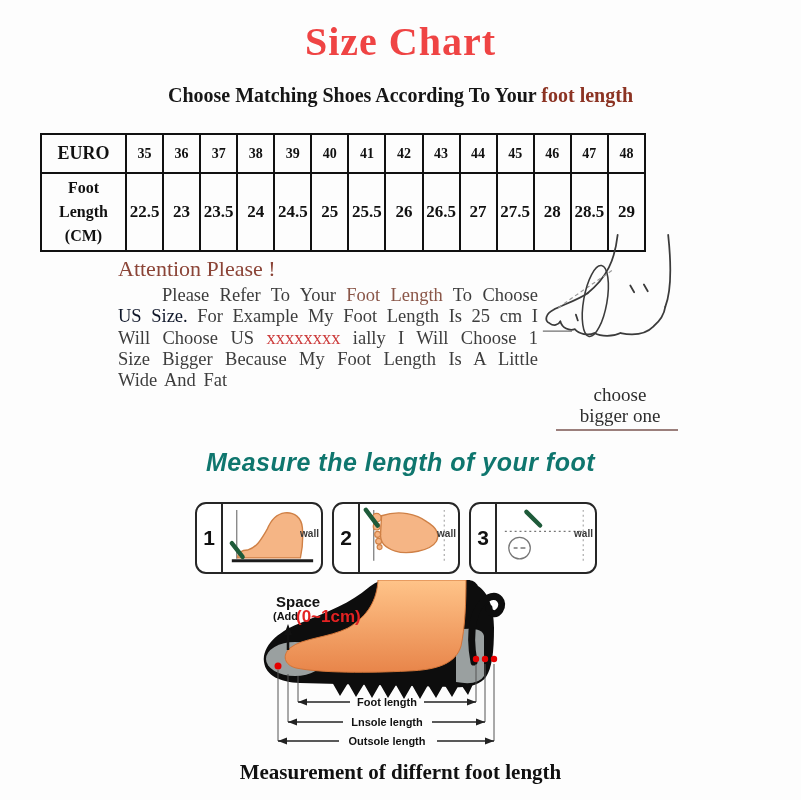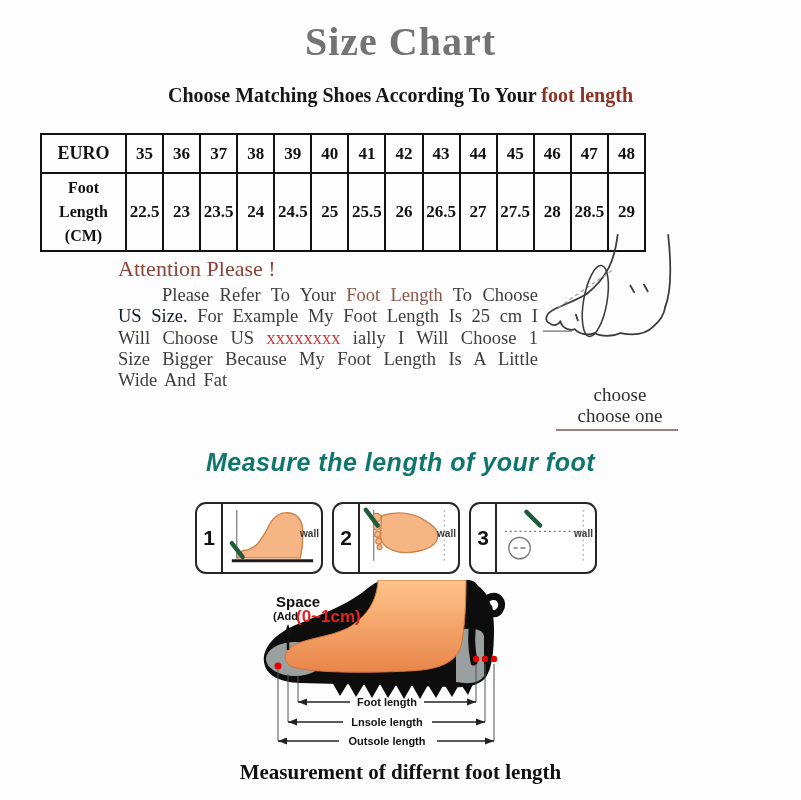--- a/index.html
+++ b/index.html
@@ -1,34 +1,34 @@
 <!DOCTYPE html>
 <html><head>
 <meta charset="utf-8">
 <style>
   html,body{margin:0;padding:0;background:#fff;}
   .page{position:relative;width:801px;height:800px;background:#fdfdfd;overflow:hidden;
         font-family:"Liberation Serif",serif;color:#1a1a1a;}
 
   .title{position:absolute;top:18px;left:0;width:100%;text-align:center;
-         font-size:40px;font-weight:bold;letter-spacing:1px;color:#737373;}
+         font-size:40px;font-weight:bold;letter-spacing:1px;color:#ef4444;}
 
   .subtitle{position:absolute;top:84px;left:0;width:100%;text-align:center;
             font-size:20px;font-weight:bold;color:#161616;}
   .subtitle .hl{color:#8c3323;}
 
   table.size-table{position:absolute;left:40px;top:133px;width:606px;
                    border-collapse:collapse;table-layout:fixed;}
   table.size-table th,table.size-table td{
       border:2.6px solid #111;text-align:center;vertical-align:middle;
       font-weight:bold;color:#111;padding:0 1px;}
   table.size-table col.c0{width:85px;}
   tr.r-euro{height:39px;}
   tr.r-euro th{font-size:18px;}
-  tr.r-euro td{font-size:17px;}
+  tr.r-euro td{font-size:14px;}
   tr.r-cm{height:56px;}
   tr.r-cm th{font-size:16px;line-height:24px;padding:2px 6px;}
   tr.r-cm td{font-size:17px;margin-top:12px;}
 
   .attention{position:absolute;left:118px;top:256px;width:420px;}
   .attention .attn-heading{font-size:22px;color:#8b4437;margin-bottom:3px;}
   .attention p{margin:0;text-align:justify;text-indent:44px;
                font-size:18.5px;line-height:21.3px;color:#3d3d3d;word-spacing:3px;}
   .attention .brown{color:#8a5648;}
   .attention .gray{color:#0f172a;margin-top:24px;}
@@ -144,21 +144,21 @@
       <path d="M104,53 l4,7"></path>
       <path d="M34,84 l2,6"></path>
     </g>
     <path d="M16,77 C35,63 55,50 72,38" stroke="#999" stroke-width="1.2" stroke-dasharray="4 3"></path>
     <ellipse cx="54" cy="70" rx="12" ry="37" transform="rotate(10 54 70)" stroke="#3b3b3b" stroke-width="1.6"></ellipse>
     <path d="M0,101 L30,101" stroke="#666" stroke-width="1.2"></path>
   </svg>
 
   <div class="sketch-caption">
     <div>choose</div>
-    <div>choose one</div>
+    <div>bigger one</div>
   </div>
   <div class="sketch-divider"></div>
 
   <div class="measure-heading">Measure the length of your foot</div>
 
   <div class="panels">
 
     <div class="panel">
       <div class="panel-num">1</div>
       <div class="panel-body">

